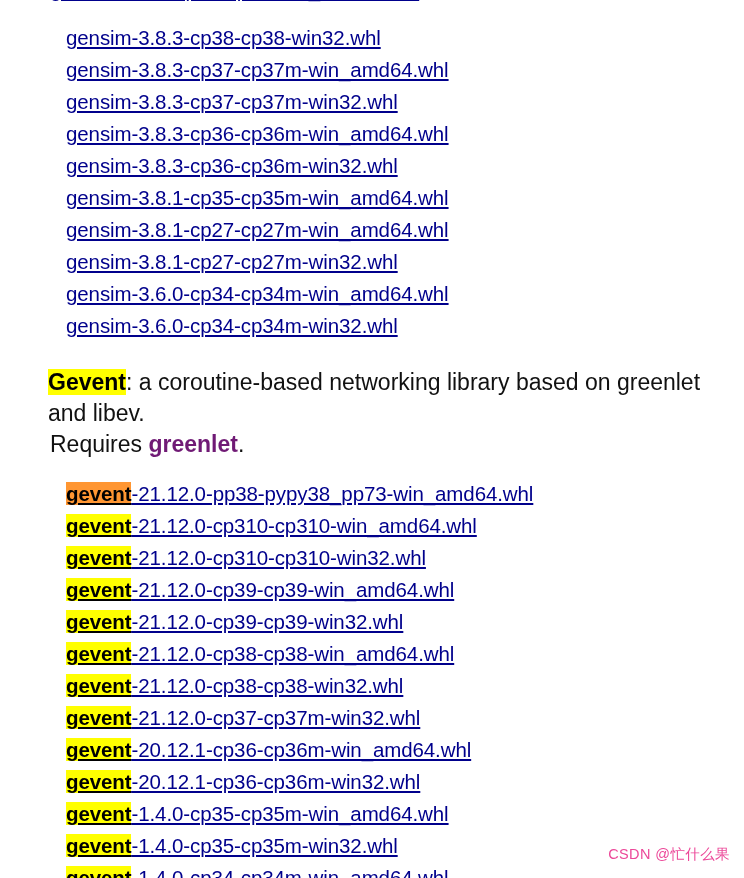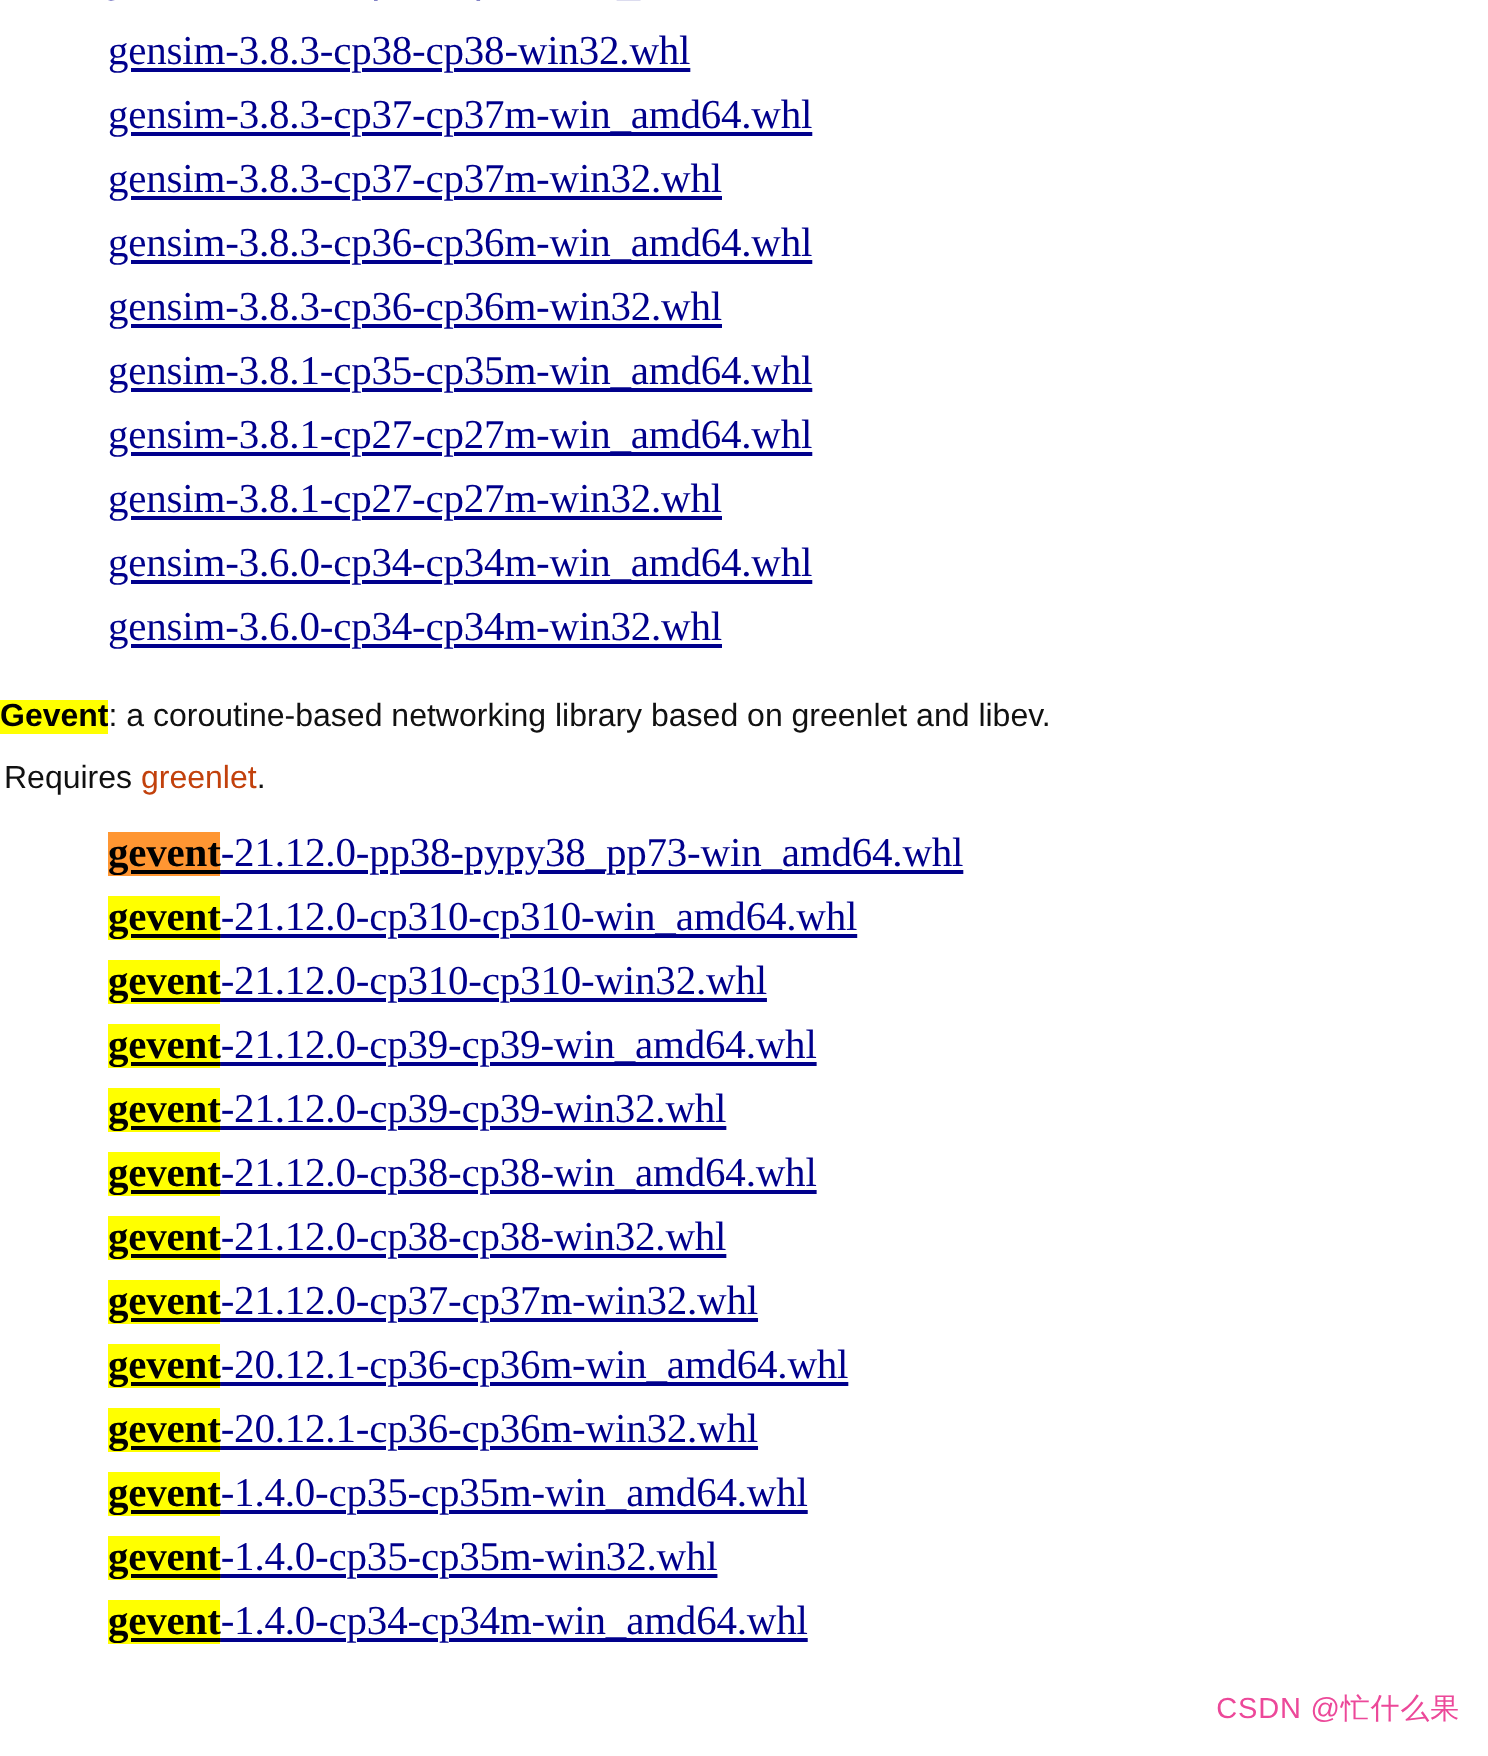--- a/index.html
+++ b/index.html
@@ -19,23 +19,22 @@
   .page {
     position: relative;
     width: 744px;
     height: 878px;
     overflow: hidden;
   }
 
   
   .link-list {
     list-style: none;
-    margin: 4px;
+    margin: 16px;
     padding: 0;
-    font-family: Liberation Serif, serif;
   }
 
   .link-row {
     height: 32px;
     line-height: 32px;
     padding-left: 50px;
     white-space: nowrap;
     font-size: 20.5px;
     letter-spacing: -0.1px;
   }
@@ -54,38 +53,40 @@
     color: #000000;
     background: #ffff00;
     text-decoration: underline;
   }
   .hl.current {
     background: #ff9632;
   }
 
   
   .pkg-block {
+    padding-left: 48px;
     padding-top: 9px;
     padding-bottom: 2px;
-    font-size: 16px;
+    font-size: 23px;
     color: #111111;
     line-height: 31px;
   }
   .pkg-name {
     font-weight: bold;
     background: #ffff00;
     color: #000000;
   }
   .pkg-desc-line2 {
     padding-left: 2px;
   }
   .inline-link {
-    color: #c2410c;
+    color: #701a75;
     text-decoration: none;
     cursor: pointer;
+    font-weight: bold;
   }
 
   
   .clipped-top {
     height: 6px;
     overflow: hidden;
     padding-left: 50px;
     white-space: nowrap;
   }
   .clipped-top .inner {

